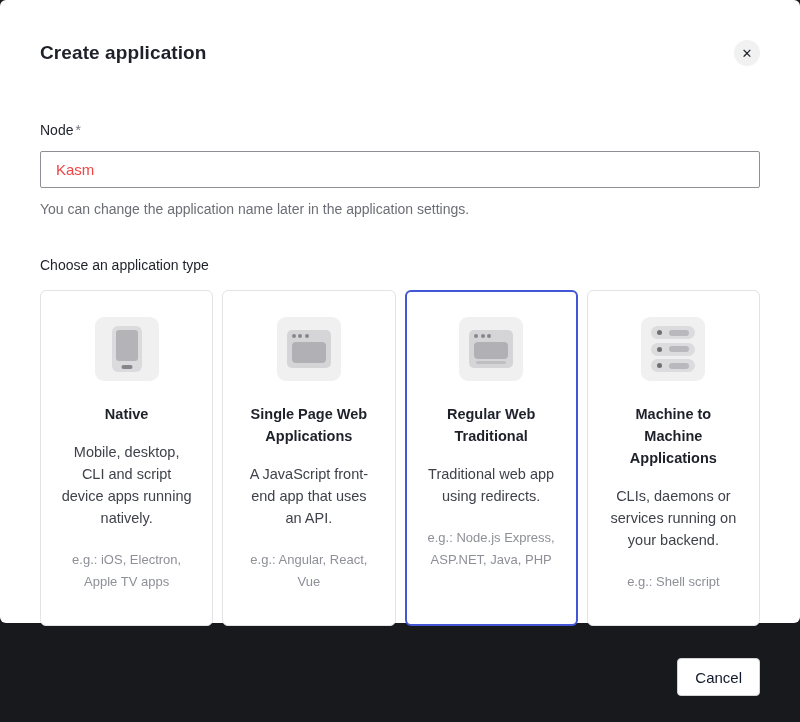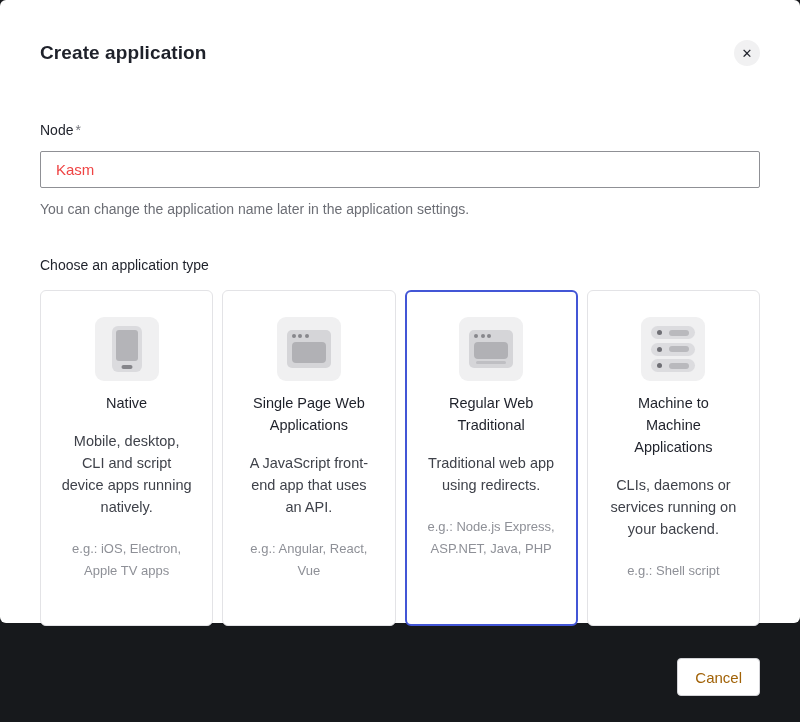--- a/index.html
+++ b/index.html
@@ -50,21 +50,21 @@
   }
   .card {
     background: #fff;
     border: 1px solid #e3e3e6; border-radius: 6px;
     height: 336px;
     padding: 26px 18px 0 18px;
     display: flex; flex-direction: column; align-items: center;
     text-align: center; cursor: pointer;
   }
   .card.selected { border: 2px solid #4356d6; padding: 25px 17px 0 17px; }
-  .card-title { margin-top: 11px; font-size: 14.5px; font-weight: 400; color: #1e212a; line-height: 22px; max-width: 128px; }
+  .card-title { margin-top: 22px; font-size: 14.5px; font-weight: 700; color: #1e212a; line-height: 22px; max-width: 128px; }
   .card-desc  { margin-top: 16px; font-size: 14.5px; color: #3f424a; line-height: 22px; max-width: 132px; }
   .card-example { margin-top: 20px; font-size: 13px; color: #8e9097; line-height: 22px; max-width: 140px; }
   
   .icon-tile {
     width: 64px; height: 64px; border-radius: 9px;
     background: #f0f0f1; flex-shrink: 0;
     display: flex; align-items: center; justify-content: center;
   }
   
   .phone { width: 30px; height: 46px; background: #dbdbde; border-radius: 6px; position: relative; }
@@ -82,21 +82,21 @@
   .server .srow { width: 44px; height: 13px; background: #dcdcdf; border-radius: 7px; display: flex; align-items: center; padding: 0 6px; gap: 7px; }
   .server .srow .dot { width: 5px; height: 5px; border-radius: 50%; background: #6f6f75; }
   .server .srow .bar { width: 20px; height: 6px; border-radius: 3px; background: #b9b9bd; }
   
   .footer { margin-top: 32px; display: flex; justify-content: flex-end; gap: 10px; }
   .btn {
     height: 38px; border-radius: 4px; font-size: 15px; cursor: pointer;
     font-family: "Liberation Sans", sans-serif; font-weight: 500;
     display: inline-flex; align-items: center; justify-content: center;
   }
-  .btn-cancel { background: #ffffff; border: 1px solid #d3d3d7; color: #a16207; padding: 0 17px; text-align: center; }
+  .btn-cancel { background: #ffffff; border: 1px solid #d3d3d7; color: #0f172a; padding: 0 17px; text-align: center; }
   .btn-create { background: #4356d6; border: 1px solid #4356d6; color: #ffffff; padding: 0 19px; }
 </style>
 </head>
 <body>
 
 <div class="modal">
 
   <div class="modal-header">
     <h1 class="modal-title">Create application</h1>
     <button class="close-btn">

